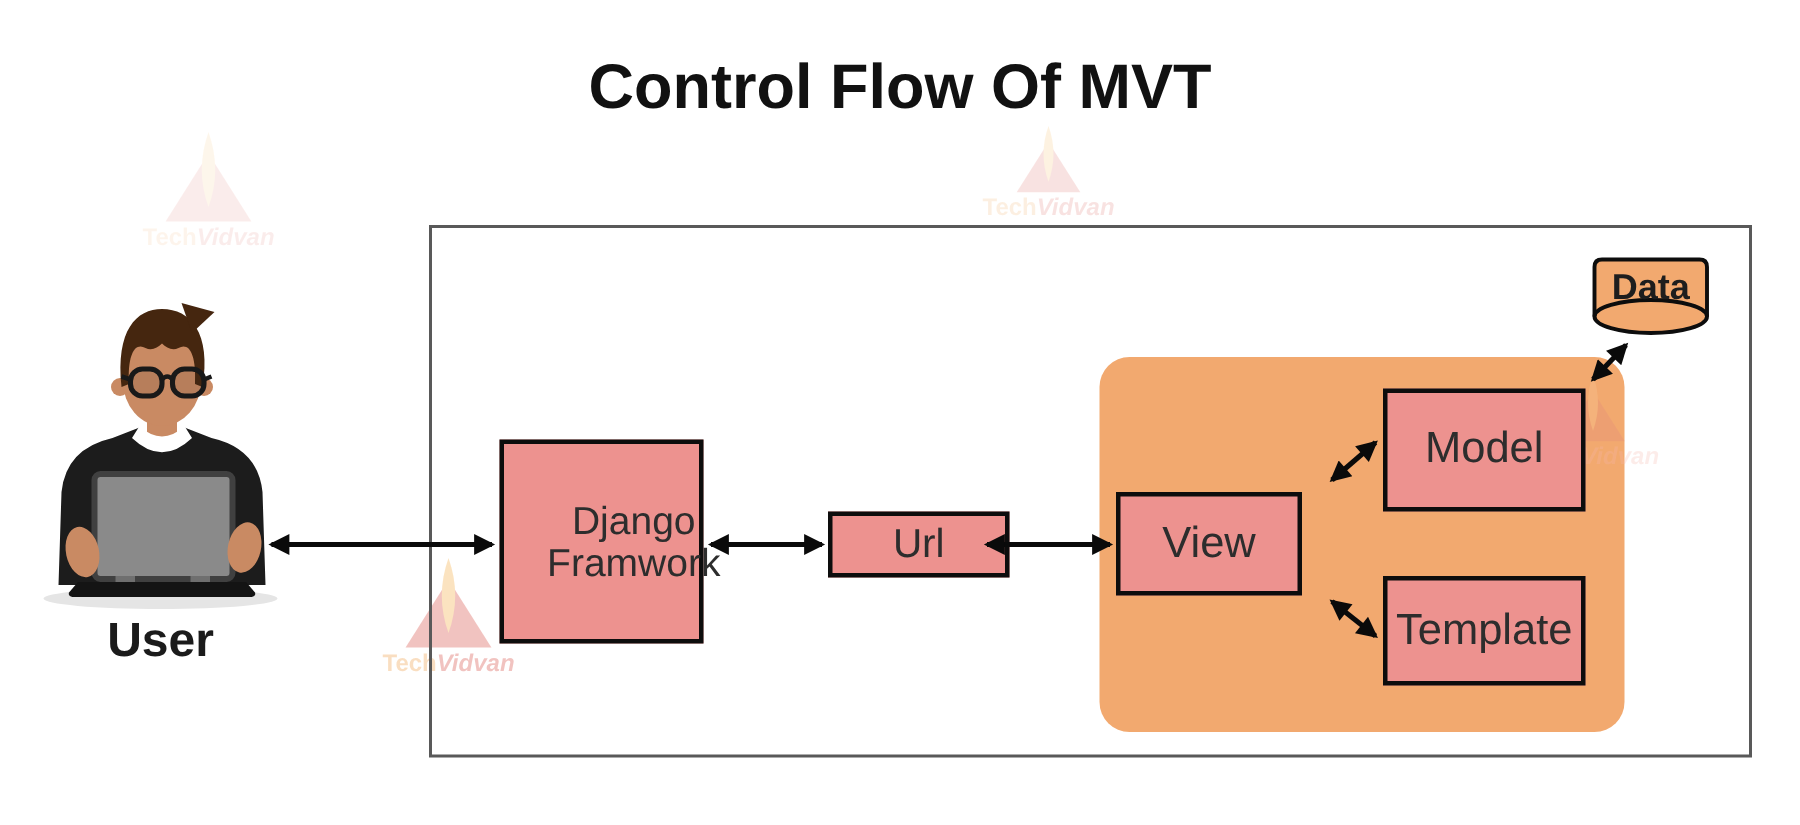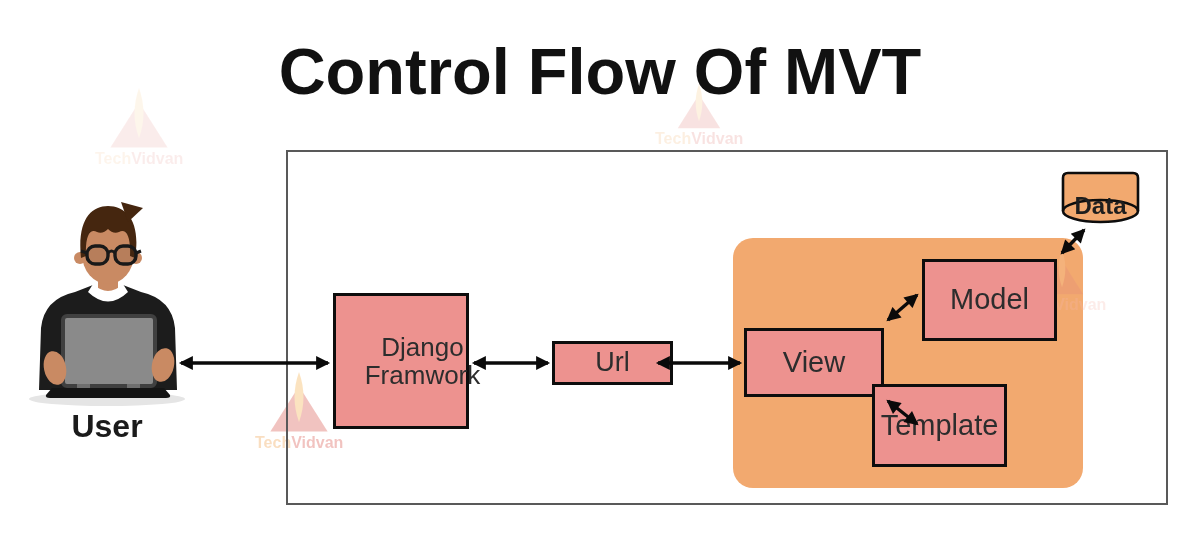--- a/index.html
+++ b/index.html
@@ -9,21 +9,21 @@
     --arrow-black:#0A0A0A;
     --title-color:#111111;
     --node-text:#2D2D2D;
   }
   *{margin:0;padding:0;box-sizing:border-box;}
   body{background:#fff;font-family:"Liberation Sans",sans-serif;}
   .stage{position:relative;width:1200px;height:550px;background:#ffffff;overflow:hidden;}
 
   .title{
     position:absolute;top:34px;left:0;width:100%;
-    text-align:center;font-size:65px;font-weight:800;
+    text-align:center;font-size:42px;font-weight:800;
     color:var(--title-color);letter-spacing:0px;
     font-family:"Liberation Sans",sans-serif;
   }
 
   
   .frame{
     position:absolute;left:286px;top:150px;width:882px;height:355px;
     border:2px solid var(--frame-border);background:transparent;z-index:0;
   }
 
@@ -36,26 +36,26 @@
   
   .node{
     position:absolute;background:var(--node-pink);
     border:3px solid #0d0d0d;color:var(--node-text);
     display:flex;flex-direction:column;align-items:center;justify-content:center;
     font-weight:400;line-height:1.08;z-index:3;
     font-family:"Liberation Sans",sans-serif;
   }
   .node-django{left:333px;top:293px;width:136px;height:136px;font-size:26px;padding-left:43px;}
   .node-url{left:552px;top:341px;width:121px;height:44px;font-size:27px;}
-  .node-view{left:744px;top:328px;width:140px;height:69px;font-size:29px;}
+  .node-view{left:744px;top:328px;width:124px;height:69px;font-size:29px;}
   .node-model{left:922px;top:259px;width:135px;height:82px;font-size:29px;}
-  .node-template{left:872px;top:384px;width:135px;height:83px;font-size:29px;}
+  .node-template{left:922px;top:384px;width:135px;height:73px;font-size:29px;}
 
   .data-label{
-    position:absolute;left:1063px;top:190px;width:75px;height:32px;
+    position:absolute;left:1063px;top:176px;width:75px;height:32px;
     display:flex;align-items:center;justify-content:center;
     font-size:24px;font-weight:600;color:#1e1e1e;z-index:7;
     font-family:"Liberation Sans",sans-serif;
   }
 
   .user-label{
     position:absolute;left:27px;top:408px;width:160px;text-align:center;
     font-size:32px;font-weight:800;color:#1b1b1b;z-index:4;
   }
 
@@ -64,21 +64,21 @@
 
   .arrow-line{stroke:var(--arrow-black);stroke-width:3.4;fill:none;}
   .arrow-head{fill:var(--arrow-black);}
   .cyl{fill:var(--container-orange);stroke:#0d0d0d;stroke-width:2.6;}
   .cyl-arc{fill:none;stroke:#0d0d0d;stroke-width:2.6;}
 
   
   .wm{position:absolute;display:flex;flex-direction:column;align-items:center;pointer-events:none;}
   .wm-text{font-weight:700;font-size:16px;white-space:nowrap;font-family:"Liberation Sans",sans-serif;}
   .wm-text .t1{color:#F0A04B;}
-  .wm-text .t2{color:#D9534A;}
+  .wm-text .t2{color:#D9534A;font-style:italic;}
   .wm-1{left:95px;top:88px;opacity:.10;z-index:0;}
   .wm-2{left:655px;top:84px;opacity:.16;z-index:0;}
   .wm-3{left:255px;top:372px;opacity:.34;z-index:0;}
   .wm-4{left:1018px;top:250px;opacity:.26;z-index:2;}
   .wm-4 .wm-text .t1{color:#ffd9c4;}
   .wm-4 .wm-text .t2{color:#f7b7ad;}
 </style>
 </head>
 <body>
 

